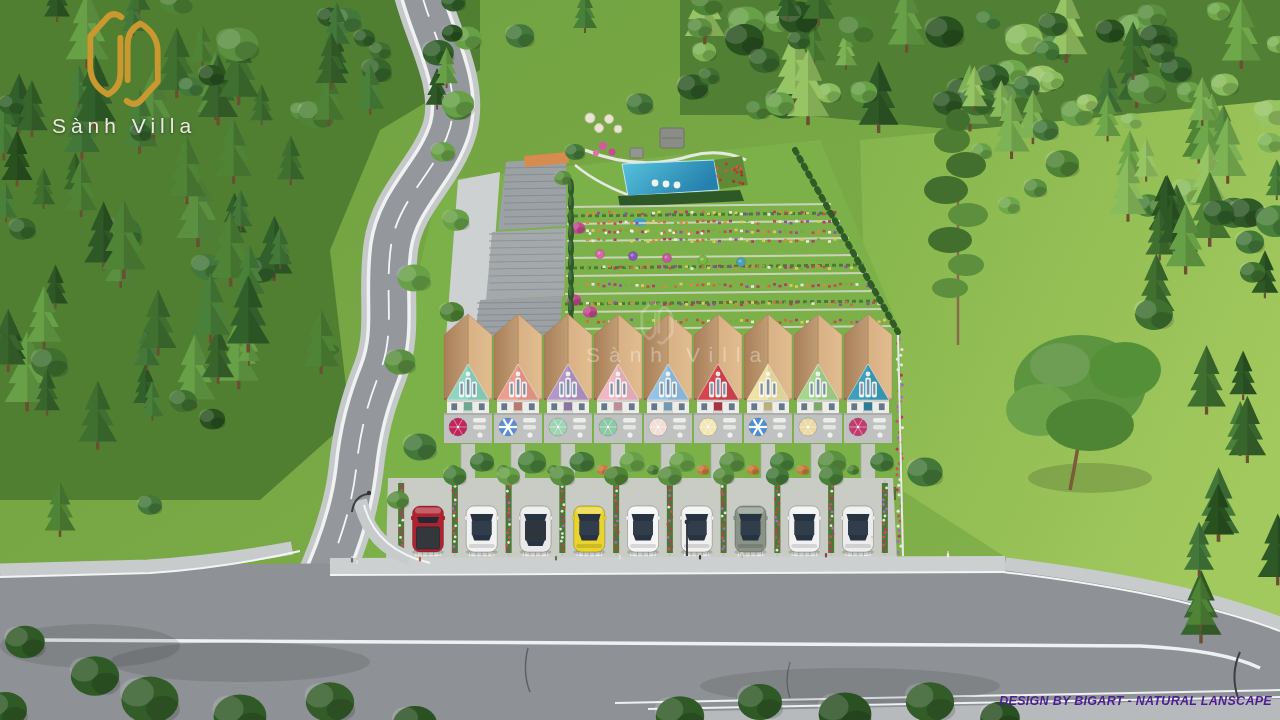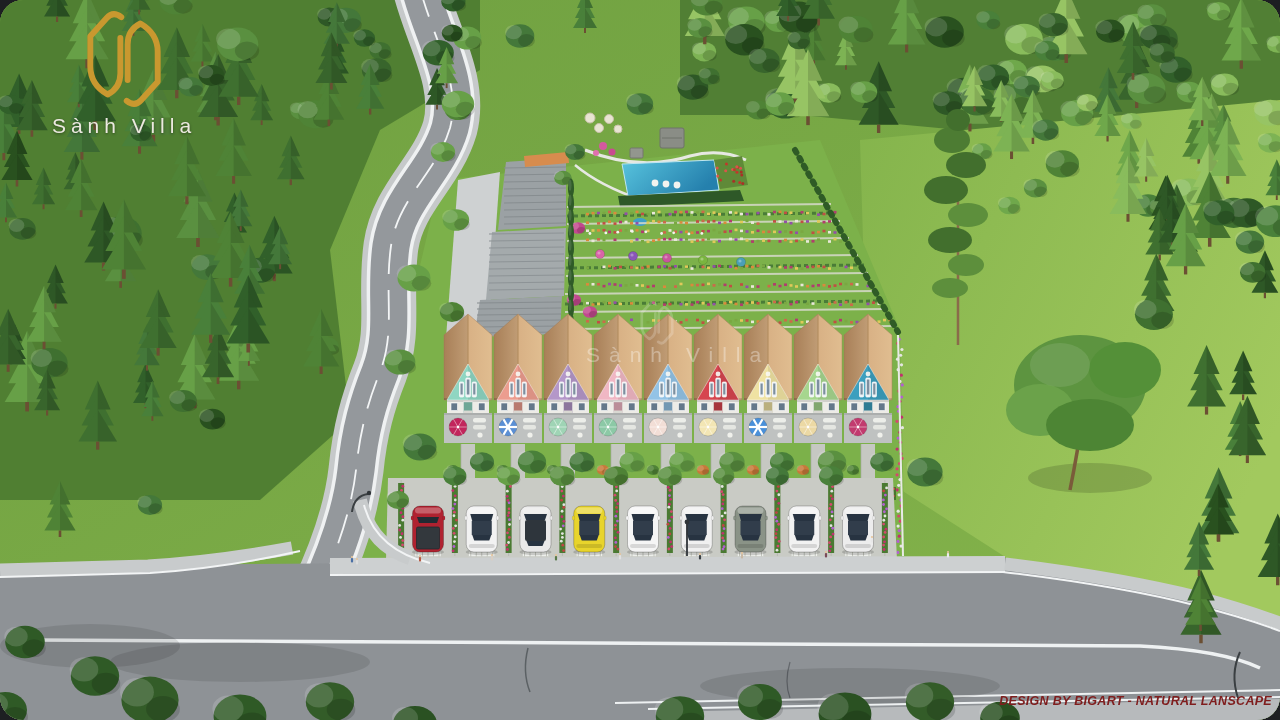--- a/index.html
+++ b/index.html
@@ -1,27 +1,27 @@
 <!DOCTYPE html>
 <html><head>
 <meta charset="utf-8">
 <style>
   html,body{margin:0;padding:0;background:#1d1f22;}
   .stage{position:relative;width:1280px;height:720px;overflow:hidden;
-         font-family:"Liberation Sans",sans-serif;background:#7dab48;border-radius:23px;}
+         font-family:"Liberation Sans",sans-serif;background:#7dab48;}
   .stage svg.scene{position:absolute;left:0;top:0;}
   .logo{position:absolute;left:36px;top:8px;width:176px;text-align:center;z-index:5;}
   .logo .emblem{display:block;margin:0 auto;}
   .logo-text{margin-top:4px;font-size:21px;letter-spacing:5px;color:#ece9e0;
              text-shadow:0 1px 3px rgba(0,0,0,.45);white-space:nowrap;}
   .watermark{position:absolute;left:586px;top:343px;font-size:21px;letter-spacing:9px;
              color:rgba(255,255,255,.34);z-index:4;white-space:nowrap;}
   .wm-emblem{position:absolute;left:636px;top:300px;opacity:.20;z-index:4;}
   .credit{position:absolute;right:8px;top:694px;font-style:italic;font-weight:bold;
-          font-size:12.5px;color:#7f1d1d;letter-spacing:.3px;z-index:5;white-space:nowrap;}
+          font-size:12.5px;color:#4c1d95;letter-spacing:.3px;z-index:5;white-space:nowrap;}
 </style>
 </head>
 <body>
 
 <div class="stage">
 
 <svg class="scene" id="scene" width="1280" height="720" viewBox="0 0 1280 720">
   <defs>
     <linearGradient id="gGrass" x1="0" y1="0" x2="1" y2="1">
       <stop offset="0" stop-color="#6e9f40"></stop>

